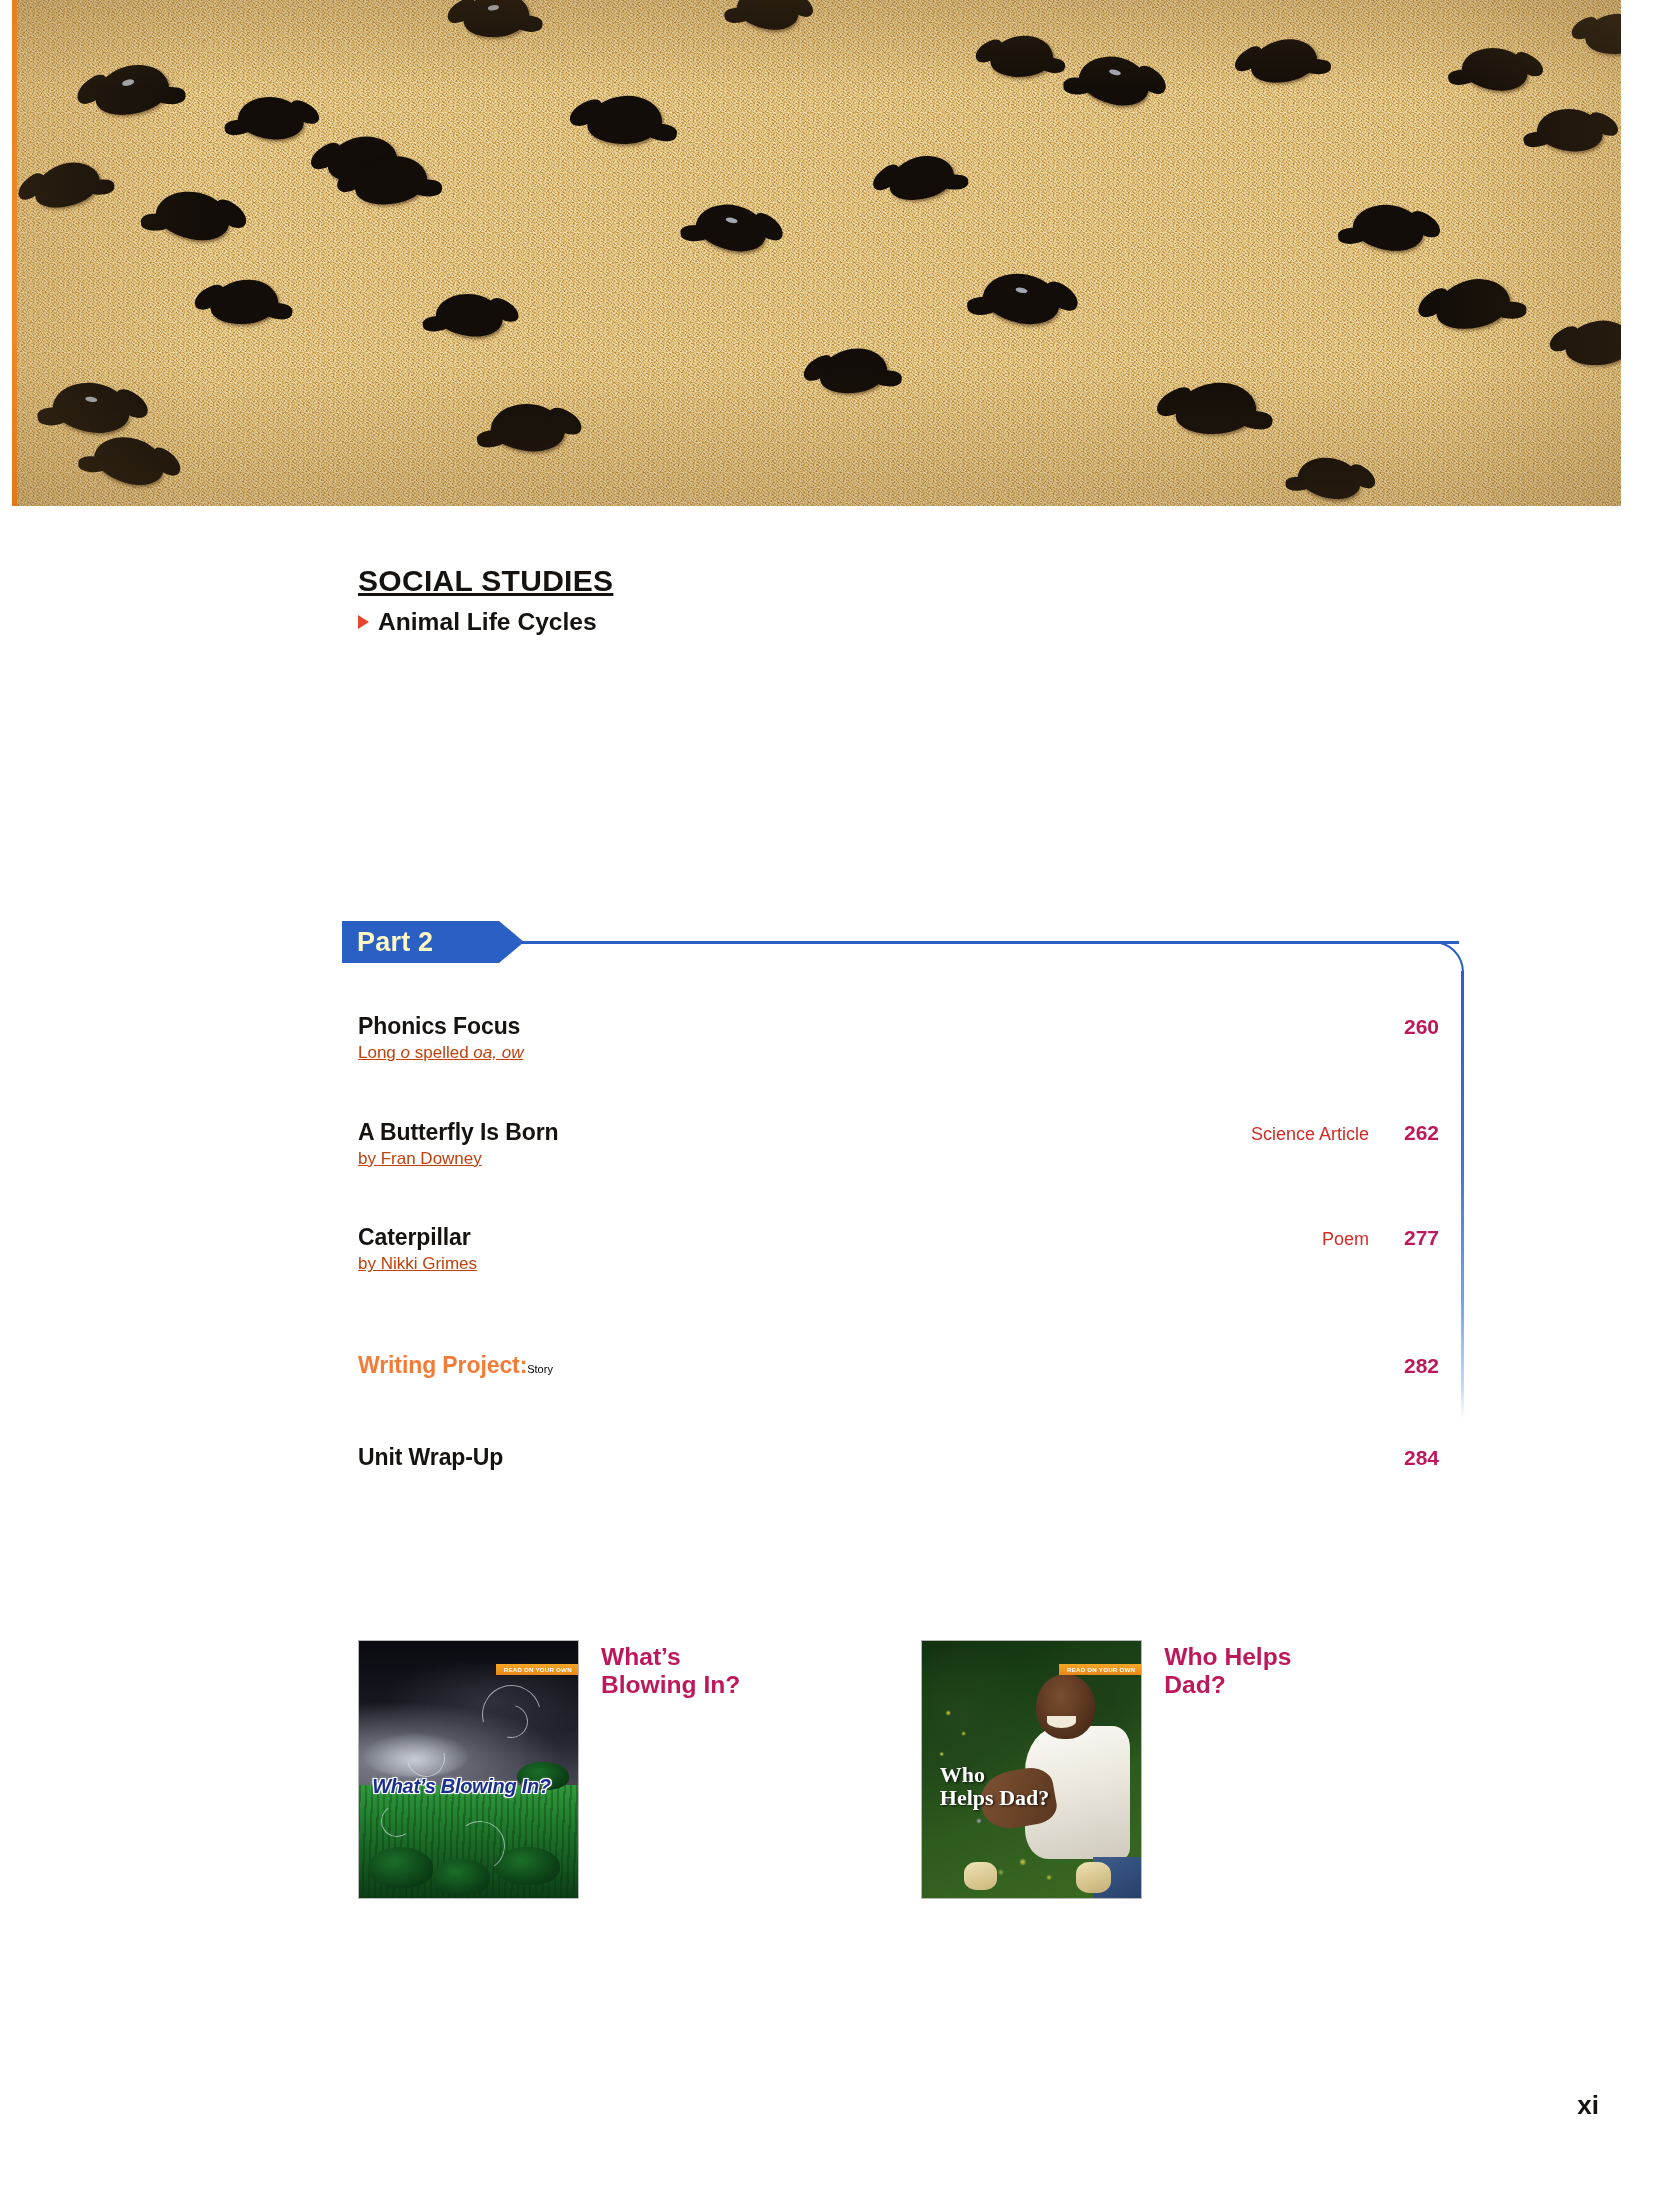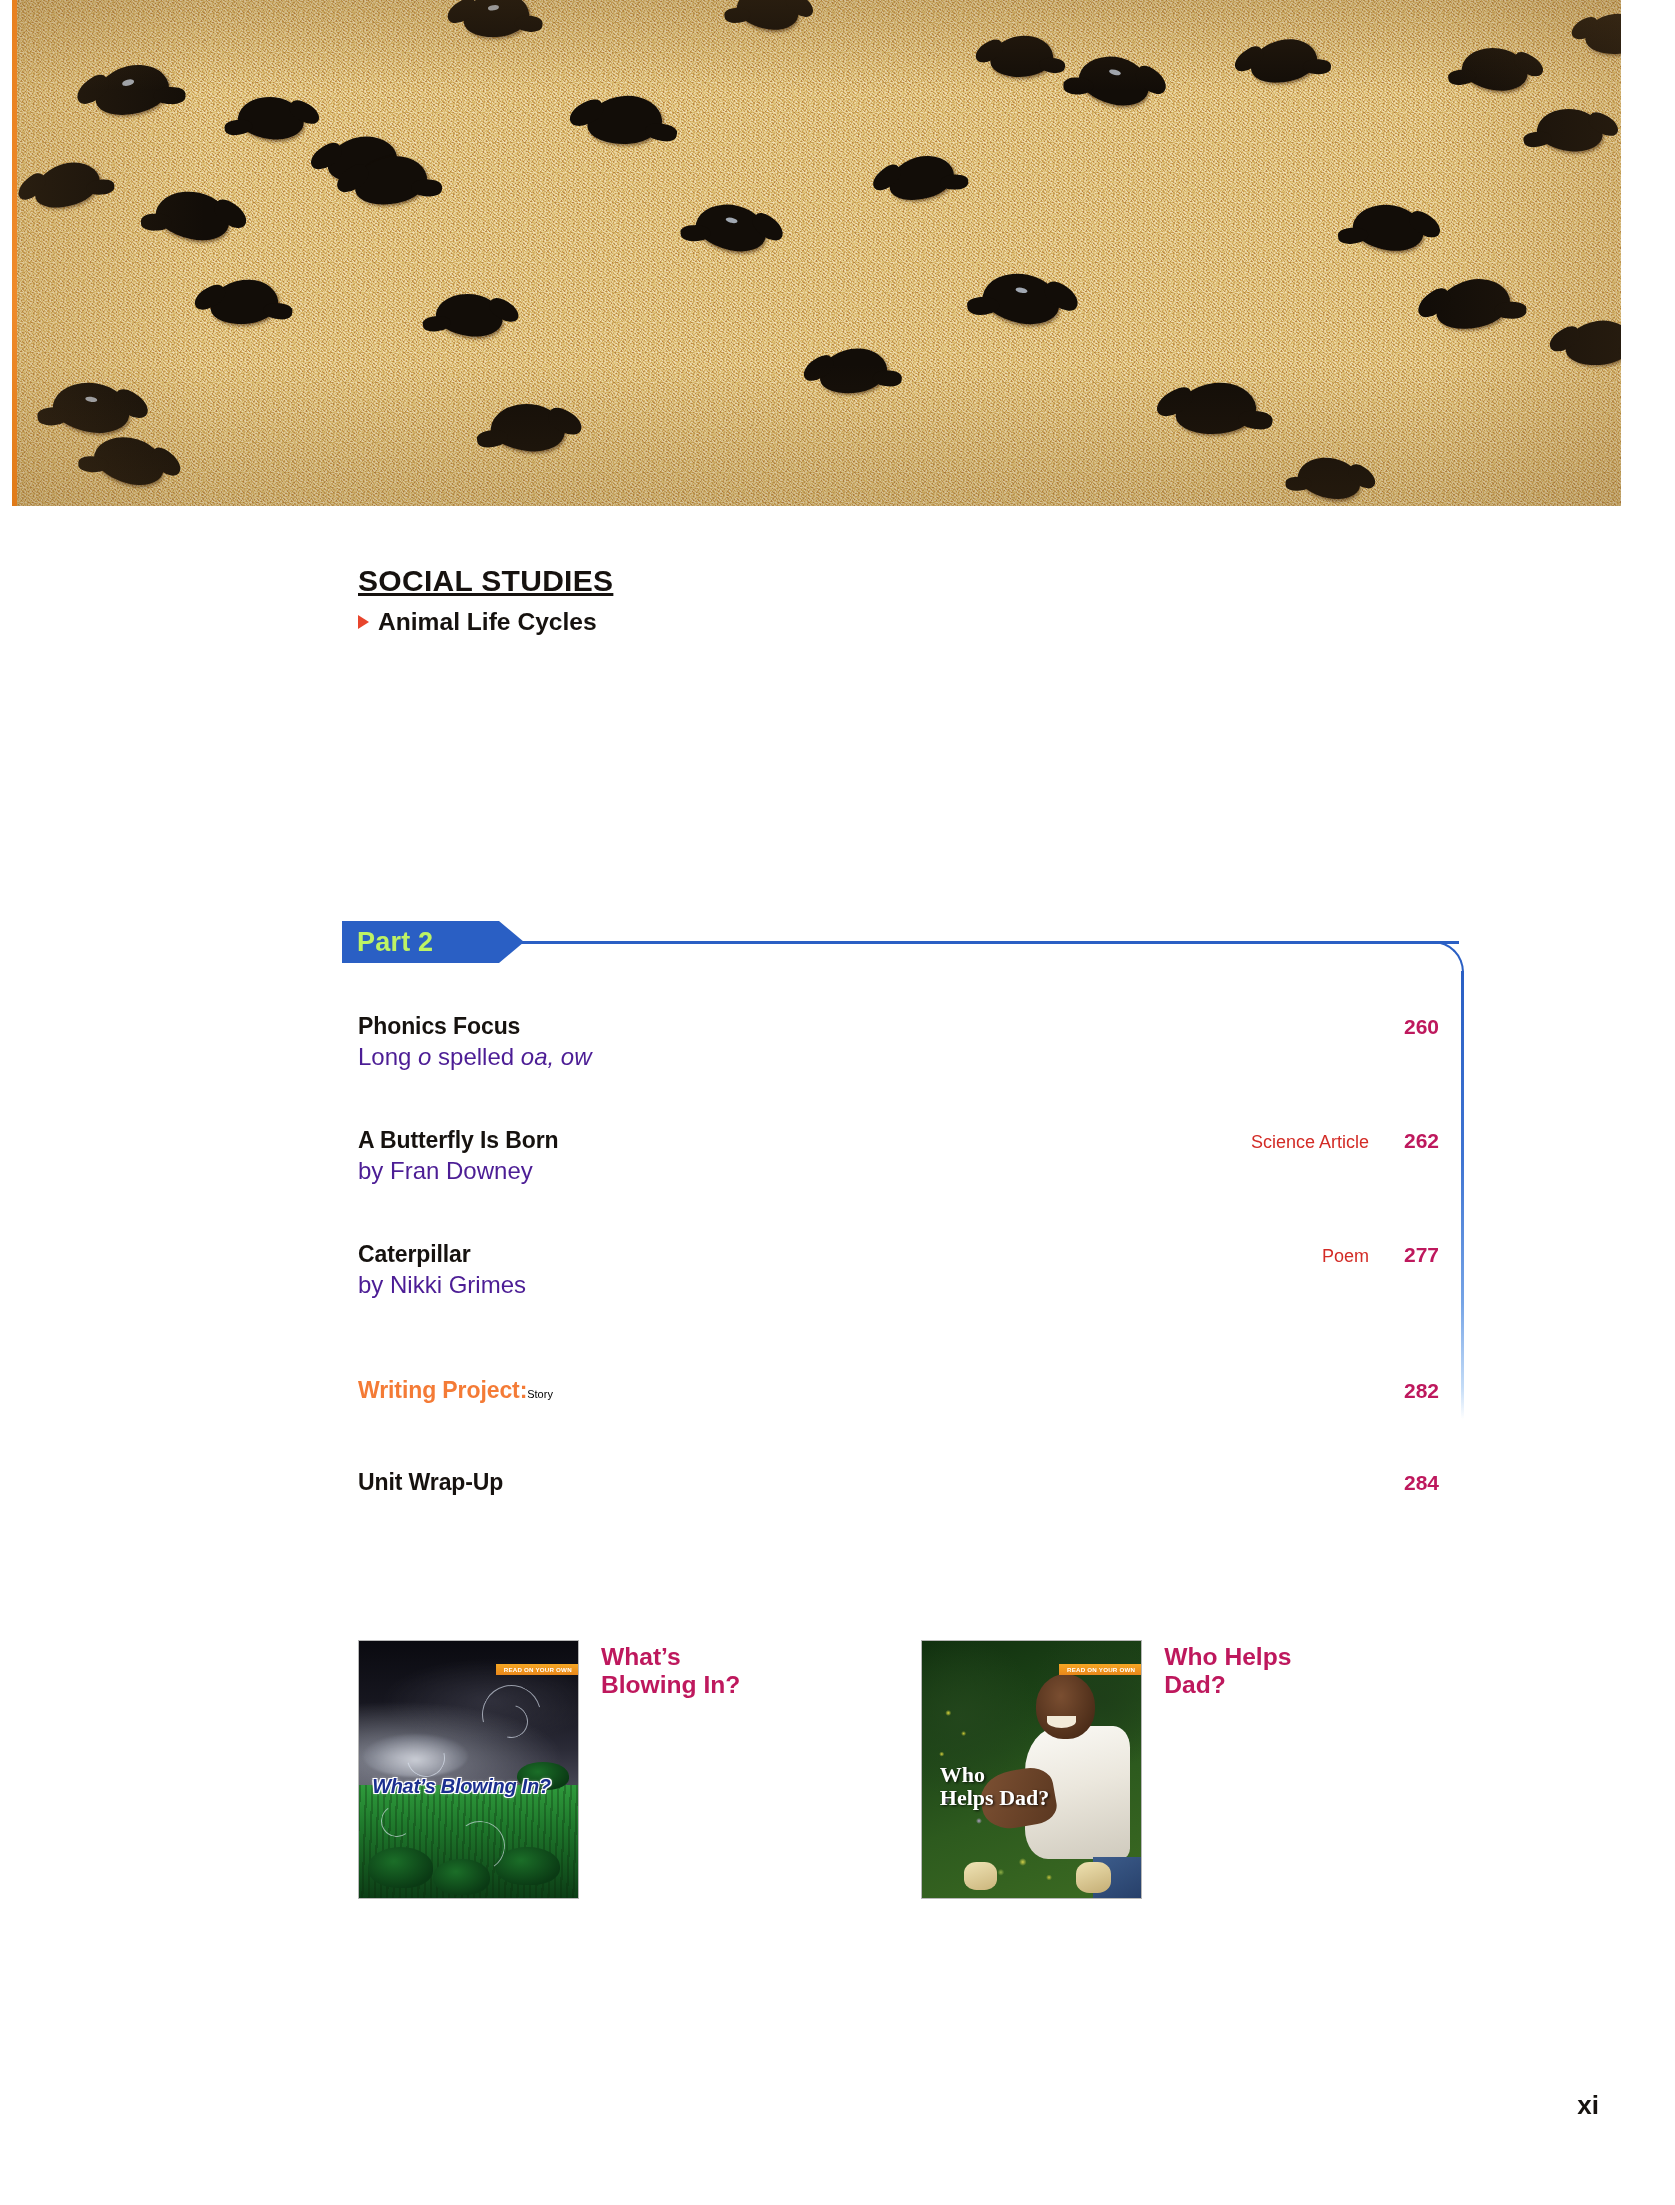--- a/index.html
+++ b/index.html
@@ -156,21 +156,21 @@
     content: "";
     position: absolute;
     right: -25px;
     top: 0;
     width: 0; height: 0;
     border-top: 21px solid transparent;
     border-bottom: 21px solid transparent;
     border-left: 25px solid #2a5fc4;
   }
   .part-label {
-    color: #bef264;
+    color: #fef9c3;
     font-size: 27px;
     font-weight: bold;
     letter-spacing: 0.2px;
     line-height: 1;
   }
   .rule-top {
     position: absolute;
     left: 479px;
     top: 941px;
     width: 980px;
@@ -243,24 +243,25 @@
     flex: none;
     width: 57px;
     text-align: right;
     font-size: 21px;
     font-weight: bold;
     color: #be185d;
     line-height: 1;
     margin-top: 28px;
   }
   .toc-sub {
-    font-size: 24px;
-    color: #4c1d95;
+    font-size: 17px;
+    color: #c2410c;
     margin-top: 4.8px;
     line-height: 1.2;
+    text-decoration: underline;
   }
   .toc-sub em { font-style: italic; }
 
   .gap-sm { height: 30px; }
   .gap-md { height: 42px; }
   .gap-lg { height: 52px; }
 
   
   .books {
     position: absolute;

